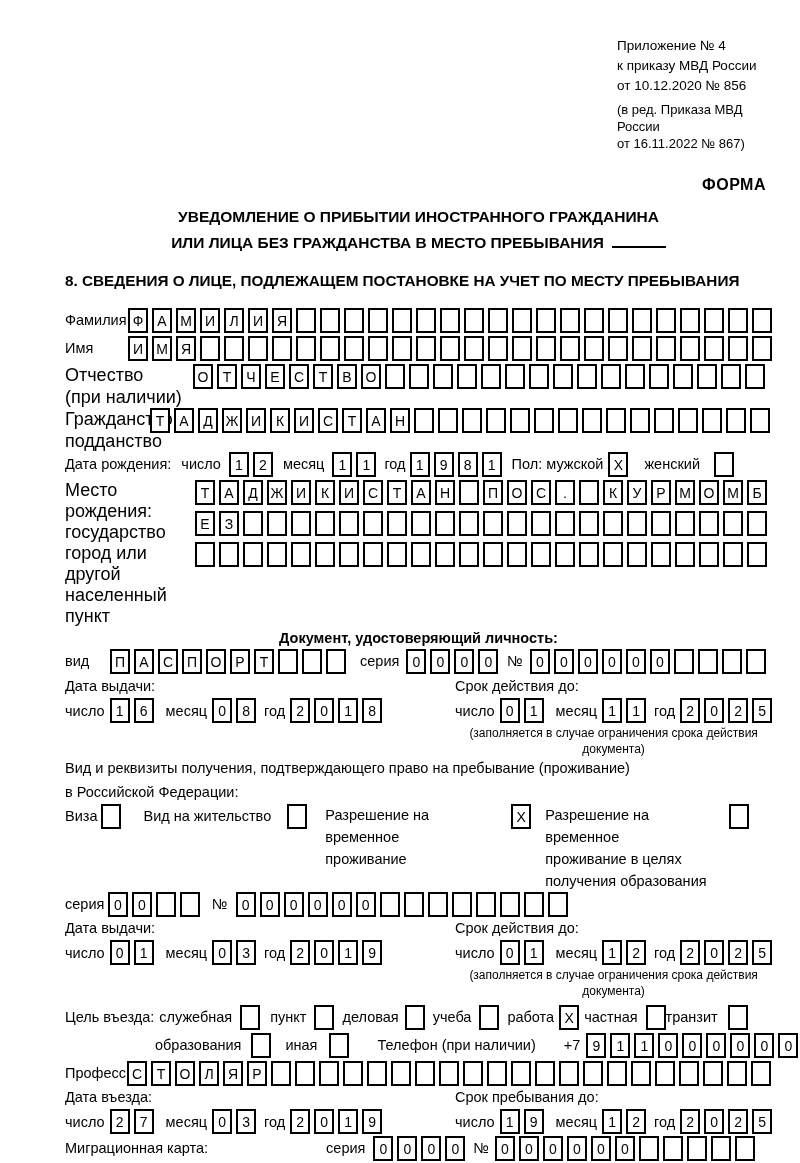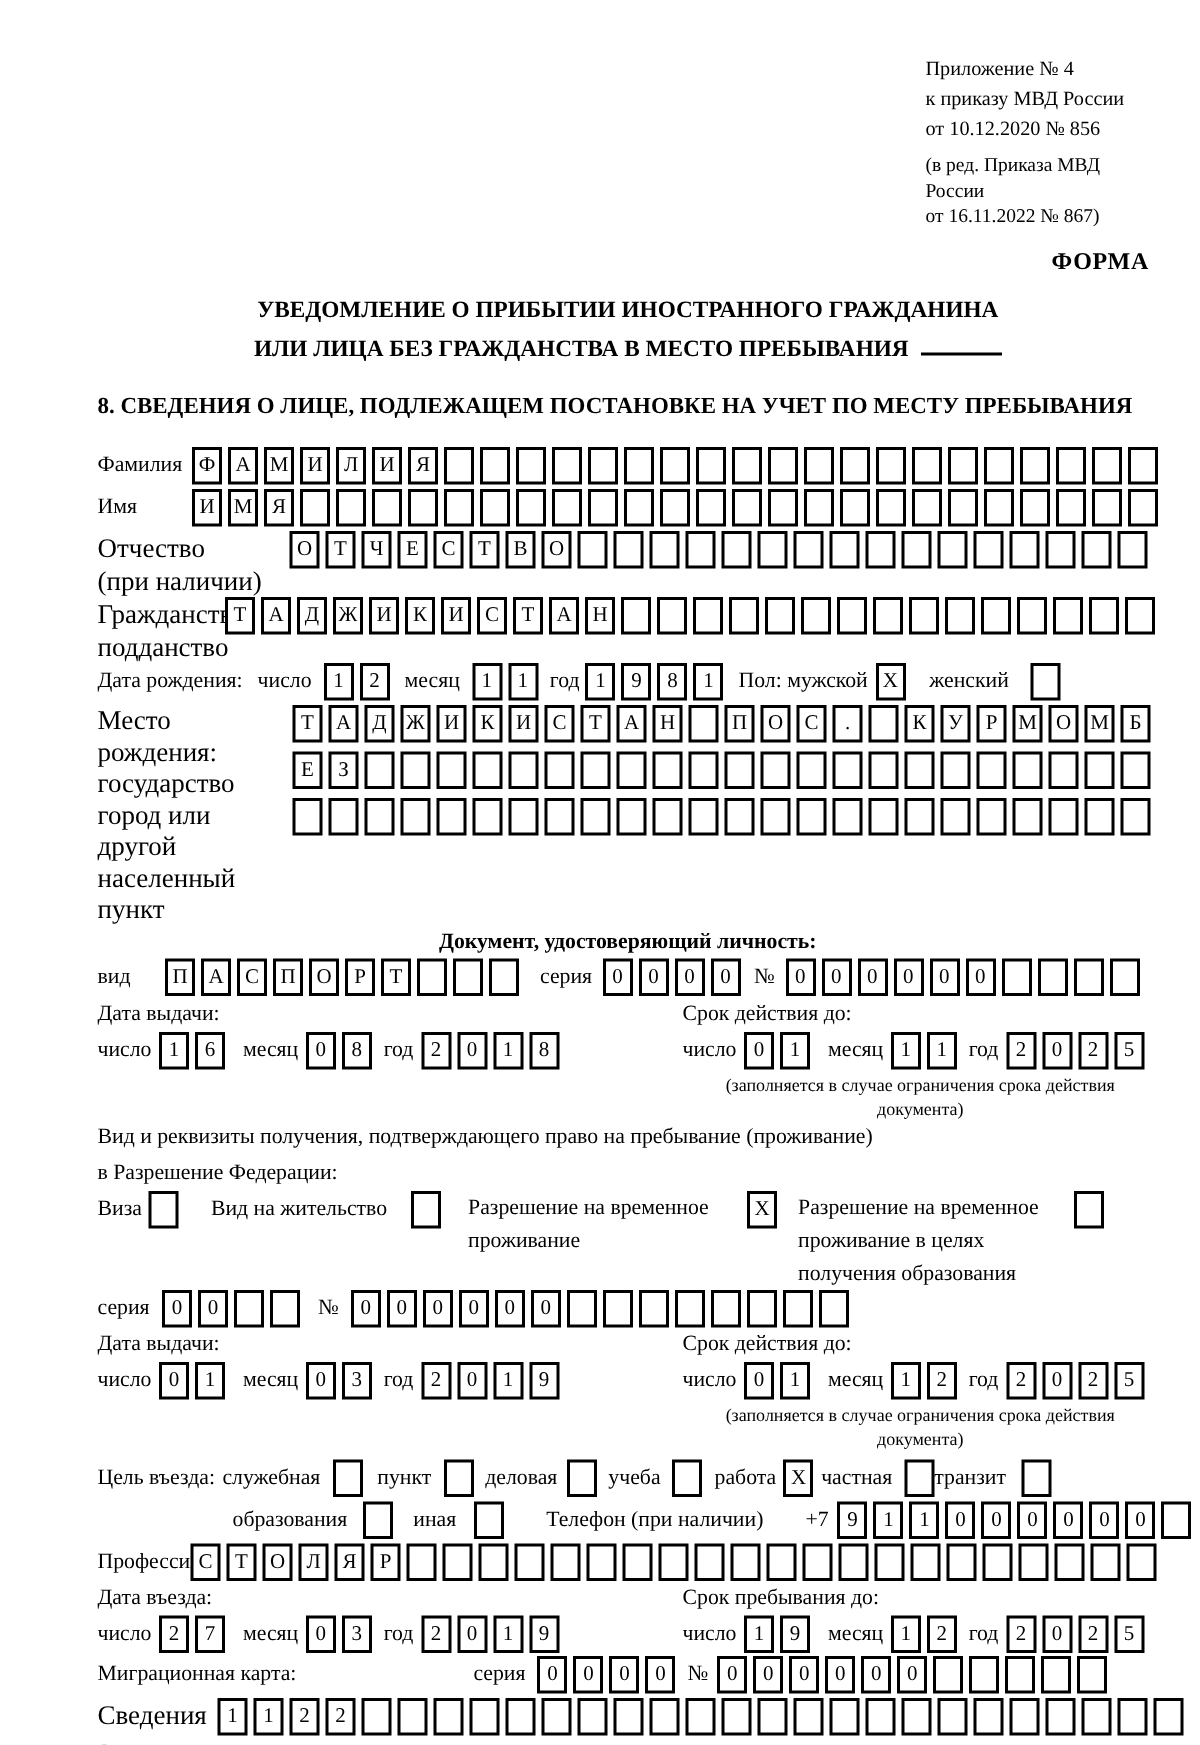--- a/index.html
+++ b/index.html
@@ -1,27 +1,27 @@
 <!DOCTYPE html>
 <html><head>
 <meta charset="utf-8">
 <style>
   * { box-sizing: border-box; margin: 0; padding: 0; }
   html,body { background:#fff; }
   .page {
     width: 800px; height: 1163px; background: #fff; color: #000;
-    font-family: Liberation Serif, serif; overflow: hidden; position: relative;
+    font-family: Liberation Sans, sans-serif; overflow: hidden; position: relative;
   }
   .content { padding: 36px 28px 0 65px; }
 
   
   .annex { margin-left: 552px; font-size: 13.5px; line-height: 20px; }
   .annex .note { margin-top: 5px; font-size: 13px; line-height: 17px; }
 
-  .forma { margin-top: 14px; text-align: right; font-weight: bold; font-size: 16px; letter-spacing: .5px; padding-right: 6px; }
+  .forma { margin-top: 24px; text-align: right; font-weight: bold; font-size: 16px; letter-spacing: .5px; padding-right: 6px; }
 
   .title { margin-top: 10px; text-align: center; font-weight: bold; font-size: 15.5px; line-height: 26px; }
   .blankline { display: inline-block; width: 54px; border-bottom: 2px solid #000; height: 14px; margin-left: 8px; }
 
   .section-title { margin-top: 16px; font-weight: bold; font-size: 15.3px; }
 
   
   .cells { display: flex; gap: 4px; flex-shrink: 0; }
   .cell {
     width: 20px; height: 25px; border: 2px solid #000; background: #fff;
@@ -409,21 +409,21 @@
               <div class="cell">0</div>
               <div class="cell">2</div>
               <div class="cell">5</div>
             </div>
         </div>
         <div class="dnote">(заполняется в случае ограничения срока действия документа)</div>
       </div>
     </div>
 
     <div class="intro" style="margin-top:2px">Вид и реквизиты получения, подтверждающего право на пребывание (проживание)</div>
-    <div class="intro" style="margin-top:6px">в Разрешение Федерации:</div>
+    <div class="intro" style="margin-top:6px">в Российской Федерации:</div>
 
     <div class="row" style="margin-top:3px">
       <span class="lbl">Виза</span>
       <div class="cells" style="margin-left:4px">
           <div class="cell"></div>
         </div>
       <span class="lbl" style="margin-left:22px">Вид на жительство</span>
       <div class="cells" style="margin-left:16px">
           <div class="cell"></div>
         </div>

